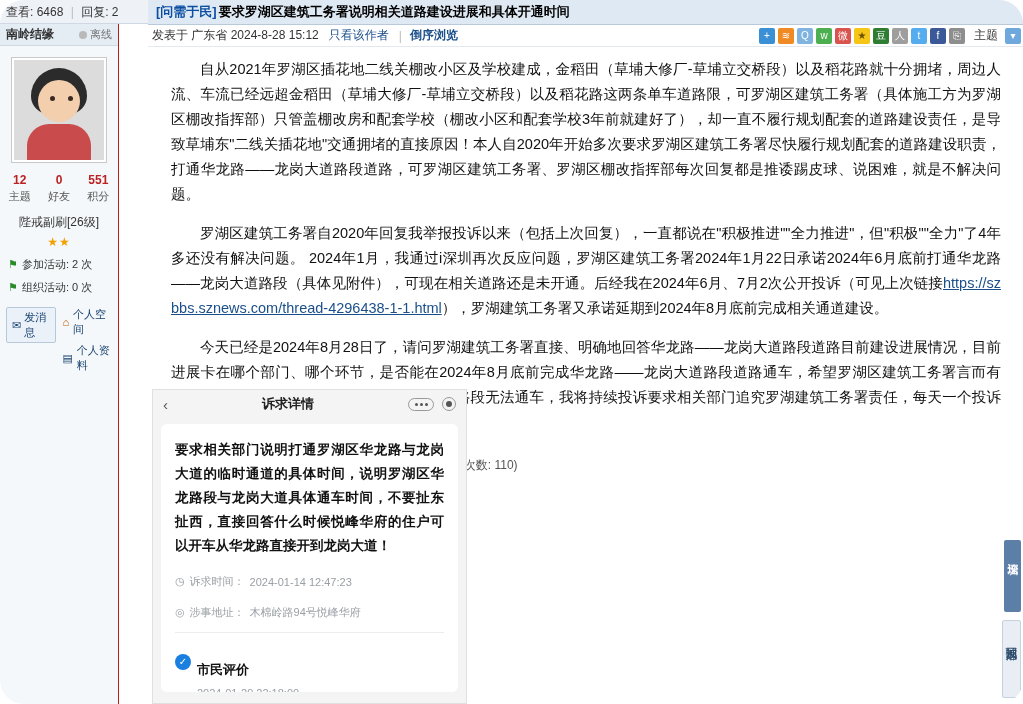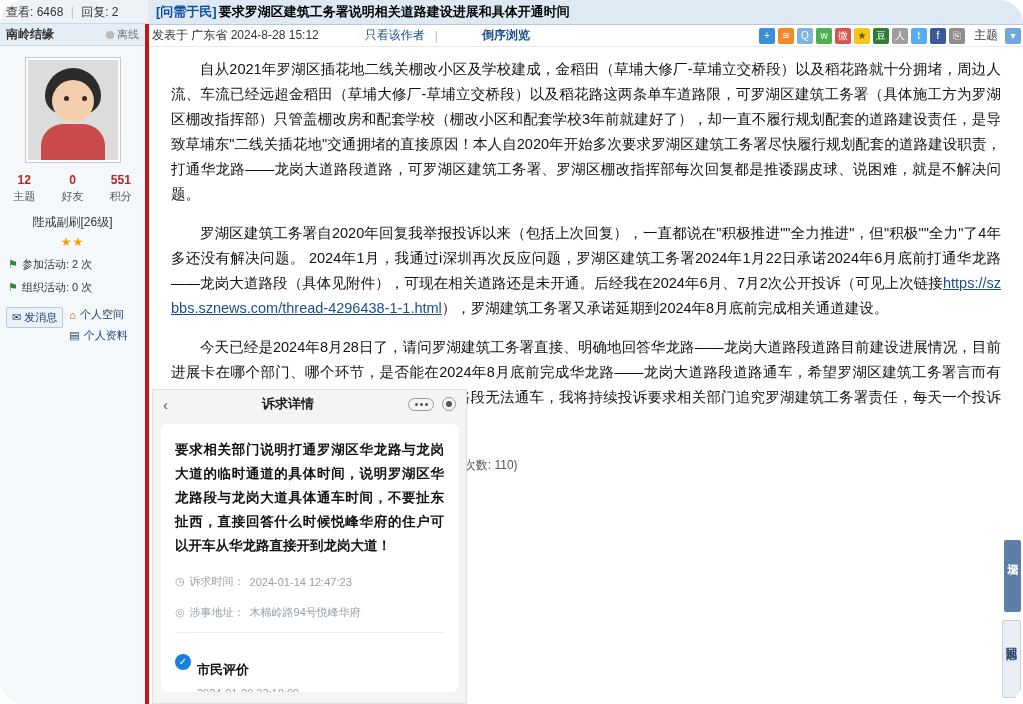--- a/index.html
+++ b/index.html
@@ -52,40 +52,40 @@
   .title-text { color: #000; font-weight: bold; font-size: 13px; margin-left: 2px;}
 
   
   .metaline {
     position: absolute; left: 148px; top: 25px; width: 875px; height: 22px;
     background: #fff;
     border-bottom: 1px solid #e3e9ef;
     font-size: 12px; color: #333;
     display: flex; align-items: center;
   }
-  .metaline .seg { margin-right: 10px; margin-left: 36px; }
+  .metaline .seg { margin-right: 10px; }
   .meta-sep { color: #bbb; margin-right: 8px; }
   .meta-icons {
     position: absolute; right: 2px; top: 2px;
     display: flex; align-items: center; gap: 3px;
   }
   .sq {
     width: 16px; height: 16px; border-radius: 2px;
     display: inline-block; line-height: 16px; text-align: center;
     font-size: 10px; color: #fff; cursor: pointer;
   }
   .subscribe {
     font-size: 12px; color: #333; margin-left: 6px; margin-right: 4px;
   }
 
   
   .sidebar {
-    position: absolute; left: 0; top: 24px; width: 149px; height: 680px;
+    position: absolute; left: 0; top: 24px; width: 119px; height: 680px;
     background: #f5f8fb;
-    border-right: 4px solid #b91c1c;
+    border-right: 1px solid #b91c1c;
   }
   .user-header {
     height: 22px; background: #e4ecf4; border-bottom: 1px solid #cdd9e5;
     display: flex; align-items: center; justify-content: space-between;
     padding: 0 6px;
   }
   .user-name { font-weight: bold; color: #333; font-size: 12px; }
   .user-state { font-size: 11px; color: #777; display:flex; align-items:center; gap:3px;}
   .dot-grey {
     width: 8px; height: 8px; border-radius: 50%; background: #b9b9b9;

